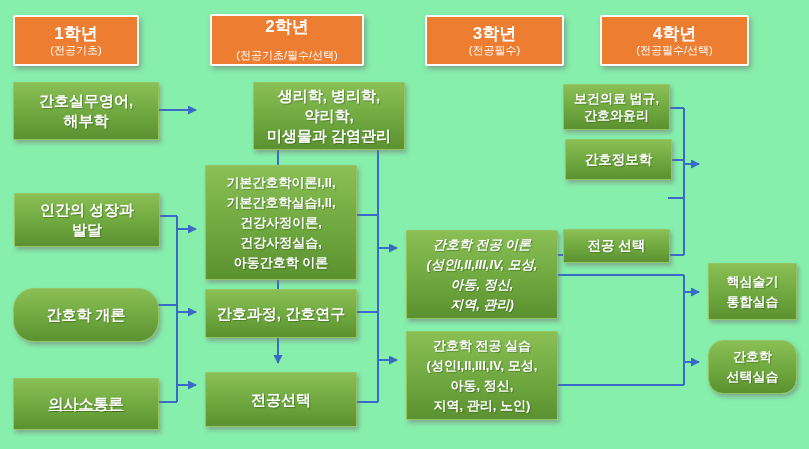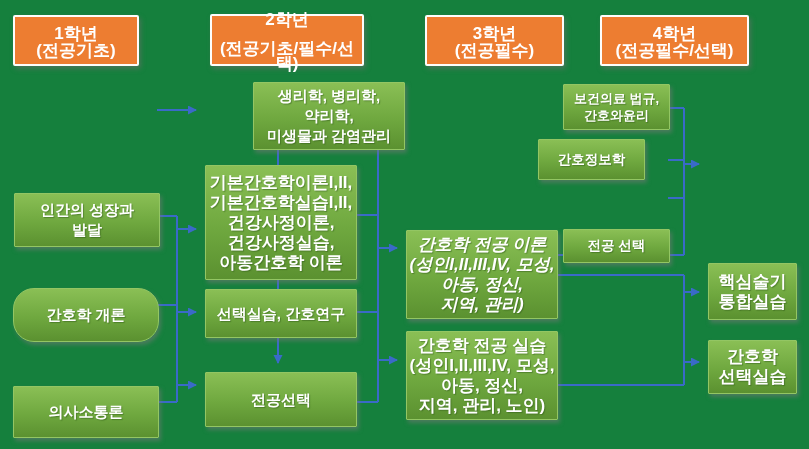--- a/index.html
+++ b/index.html
@@ -5,73 +5,73 @@
   :root{
     --c-header:#ED7D31;
     --c-green-top:#8ABF55;
     --c-green-mid:#6FA83F;
     --c-green-bot:#5B9130;
     --c-line:#3A6AC8;
     --c-text:#FFFFFF;
   }
   html,body{margin:0;padding:0;background:#FFFFFF;}
   #canvas{
-    position:relative;width:809px;height:449px;background:#15803d;
+    position:relative;width:809px;height:449px;background:#86efac;
     font-family:"Liberation Sans",sans-serif;overflow:hidden;
   }
   .connectors{position:absolute;left:0;top:0;z-index:1;}
   .connectors path{stroke:var(--c-line);stroke-width:2;fill:none;}
   #arrowhead path{fill:var(--c-line);stroke:none;}
   .hdr{
     position:absolute;z-index:2;background:var(--c-header);
     border:2px solid #FDFDFB;border-radius:2px;
     box-shadow:2px 3px 5px rgba(110,110,110,.55);
     display:flex;flex-direction:column;align-items:center;justify-content:center;
     color:var(--c-text);text-align:center;
   }
   .hdr .t{font-size:17px;font-weight:bold;line-height:19px;}
-  .hdr .s{font-size:17px;font-weight:bold;line-height:15px;}
+  .hdr .s{font-size:11px;font-weight:normal;line-height:15px;}
   .node{
     position:absolute;z-index:2;
     background:linear-gradient(180deg,var(--c-green-top) 0%,var(--c-green-mid) 55%,var(--c-green-bot) 100%);
     border:1px solid #93C663;border-radius:1px;
     box-shadow:2px 3px 4px rgba(120,120,120,.55);
     display:flex;align-items:center;justify-content:center;
     color:var(--c-text);font-weight:bold;text-align:center;
     white-space:pre-line;font-size:15px;line-height:20px;
     text-shadow:1px 1px 1px rgba(40,80,20,.45);
   }
-  .fs145{font-size:17px;line-height:20px;}
+  .fs145{font-size:13px;line-height:20px;}
   .fs135{font-size:13.5px;line-height:18px;}
   .fs125{font-size:13px;line-height:17px;}
   
   #h-year1{left:13px;top:15px;width:122px;height:47px;}
   #h-year2{left:210px;top:14px;width:150px;height:48px;gap:12px;}
   #h-year3{left:425px;top:15px;width:135px;height:47px;}
   #h-year4{left:600px;top:15px;width:145px;height:47px;}
   
   #n-y1-basic{left:13px;top:82px;width:144px;height:56px;}
   #n-y1-growth{left:14px;top:193px;width:144px;height:52px;}
   #n-y1-intro{left:13px;top:288px;width:144px;height:52px;border-radius:21px;}
-  #n-y1-comm{left:13px;top:386px;width:144px;height:50px;}
+  #n-y1-comm{left:13px;top:378px;width:144px;height:50px;text-decoration:underline;}
   
   #n-y2-physiology{left:205px;top:82px;width:150px;height:66px;margin-left:48px;}
   #n-y2-fundamental{left:205px;top:165px;width:150px;height:113px;}
   #n-y2-process{left:205px;top:289px;width:150px;height:47px;}
   #n-y2-elective{left:205px;top:372px;width:150px;height:53px;}
   
   #n-y3-theory{left:406px;top:230px;width:150px;height:87px;font-style:italic;}
   #n-y3-practice{left:406px;top:331px;width:150px;height:87px;}
   
   #n-y4-law{left:563px;top:84px;width:105px;height:44px;}
-  #n-y4-informatics{left:538px;top:139px;width:105px;height:39px;text-align:right;}
+  #n-y4-informatics{left:565px;top:139px;width:105px;height:39px;text-align:right;}
   #n-y4-elective{left:563px;top:185px;width:105px;height:32px;margin-top:44px;}
   #n-y4-integrated{left:708px;top:143px;width:84px;height:44px;}
   #n-y4-coreskills{left:708px;top:263px;width:87px;height:55px;}
-  #n-y4-electivepractice{left:708px;top:340px;width:87px;height:52px;}
+  #n-y4-electivepractice{left:708px;top:340px;width:87px;height:52px;border-radius:15px;}
 </style>
 </head>
 <body>
 
 <div id="canvas">
 
   <svg class="connectors" width="809" height="449" viewBox="0 0 809 449" aria-hidden="true">
     <defs>
       <marker id="arrowhead" markerUnits="userSpaceOnUse" markerWidth="10" markerHeight="10" refX="8" refY="4.5" orient="auto">
         <path d="M0,0 L9,4.5 L0,9 Z"></path>
@@ -111,34 +111,36 @@
   </div>
   <div class="hdr" id="h-year3">
     <span class="t">3학년</span>
     <span class="s">(전공필수)</span>
   </div>
   <div class="hdr" id="h-year4">
     <span class="t">4학년</span>
     <span class="s">(전공필수/선택)</span>
   </div>
 
+  <div class="node" id="n-y1-basic">간호실무영어,
+해부학</div>
   <div class="node" id="n-y1-growth">인간의 성장과
 발달</div>
   <div class="node" id="n-y1-intro">간호학 개론</div>
   <div class="node" id="n-y1-comm">의사소통론</div>
 
   <div class="node" id="n-y2-physiology">생리학, 병리학,
 약리학,
 미생물과 감염관리</div>
   <div class="node fs145" id="n-y2-fundamental">기본간호학이론I,II,
 기본간호학실습I,II,
 건강사정이론,
 건강사정실습,
 아동간호학 이론</div>
-  <div class="node" id="n-y2-process">선택실습, 간호연구</div>
+  <div class="node" id="n-y2-process">간호과정, 간호연구</div>
   <div class="node" id="n-y2-elective">전공선택</div>
 
   <div class="node fs145" id="n-y3-theory">간호학 전공 이론
 (성인I,II,III,IV, 모성,
 아동, 정신,
 지역, 관리)</div>
   <div class="node fs145" id="n-y3-practice">간호학 전공 실습
 (성인I,II,III,IV, 모성,
 아동, 정신,
 지역, 관리, 노인)</div>

